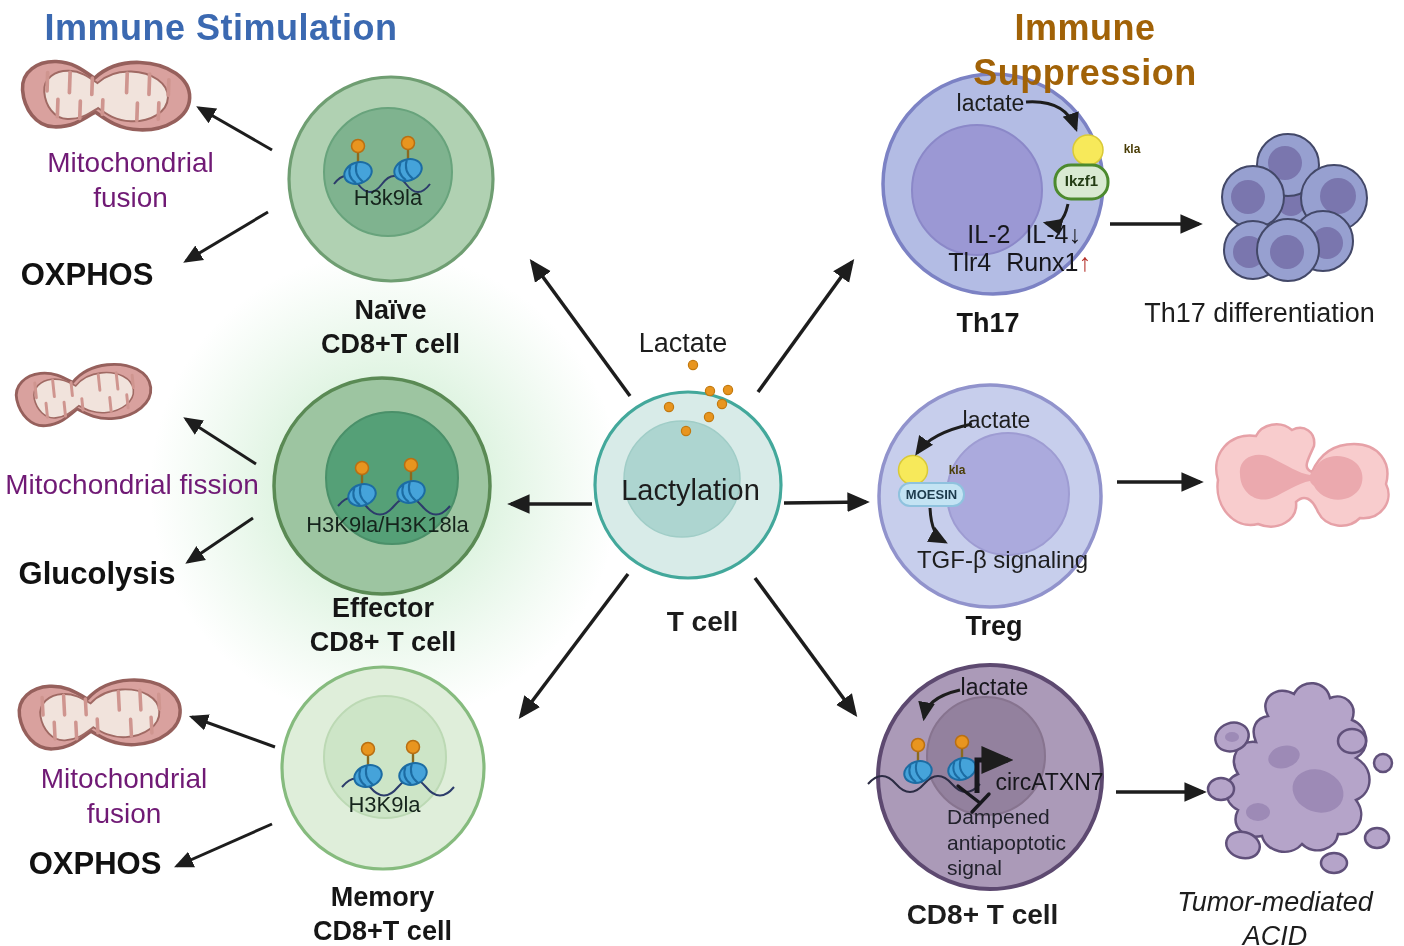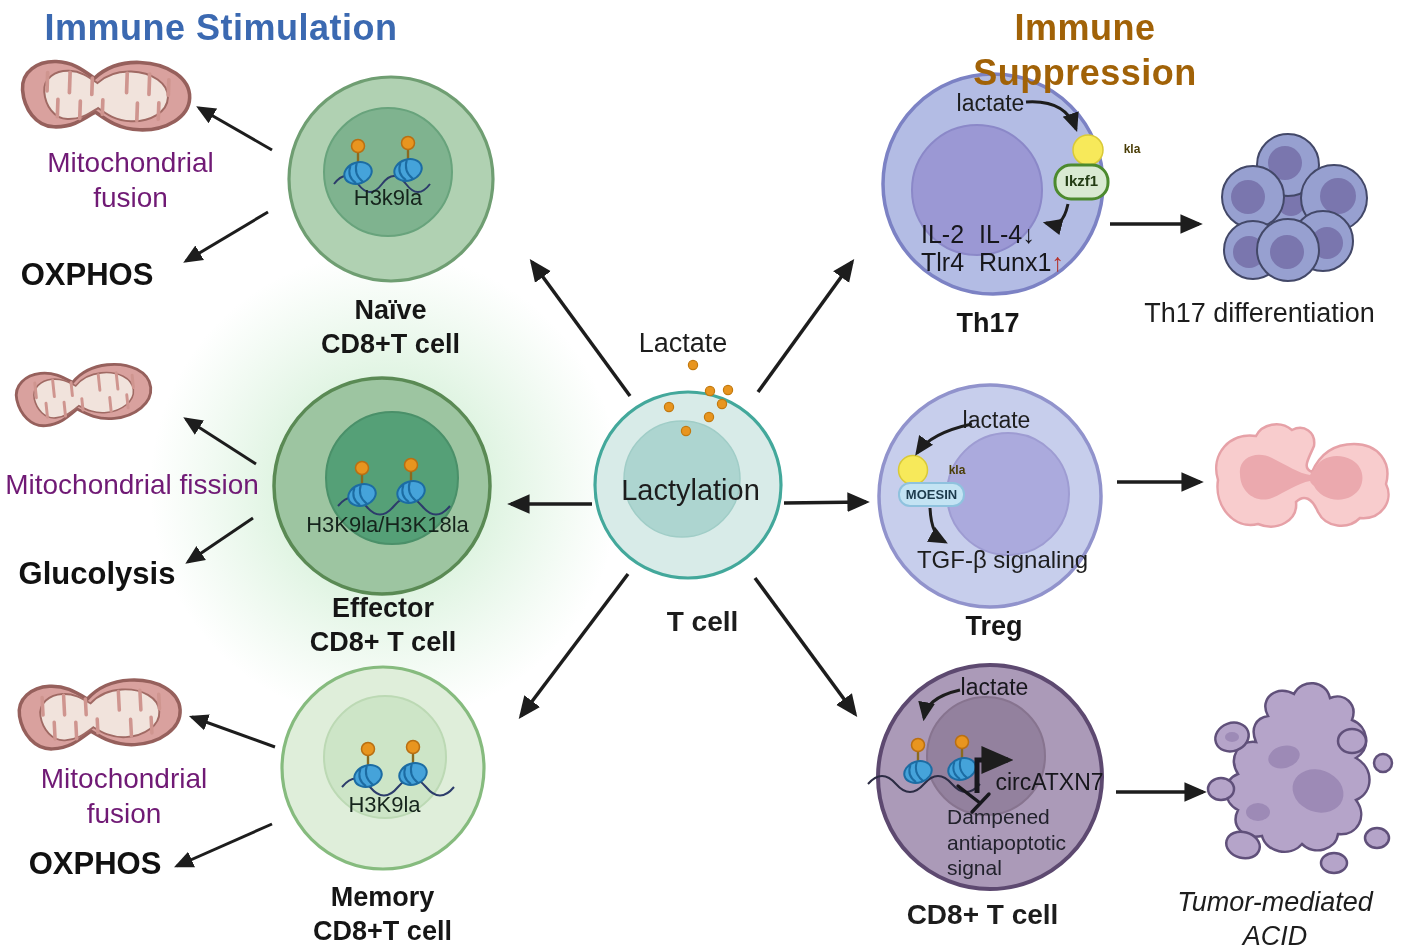--- a/index.html
+++ b/index.html
@@ -12,21 +12,21 @@
   .b{font-weight:bold;}
   .i{font-style:italic;}
   .hdr{font-size:36px;font-weight:bold;letter-spacing:0.5px;}
   .hdr.stim{color:#3b69b1;}
   .hdr.supp{color:#a16207;}
   .proc{font-size:28px;color:#701a75;}
   .emph{font-size:31px;font-weight:bold;color:#111;}
   .cellname{font-size:27px;font-weight:bold;color:#161616;}
   .histone{font-size:22px;color:#15241c;}
   .small-tag{font-size:12px;font-weight:bold;color:#4a3d06;padding-left:44px;}
-  .genes{font-size:25px;color:#17171c;text-align:left;white-space:nowrap;}
+  .genes{font-size:25px;color:#17171c;text-align:right;white-space:nowrap;}
   .genes .gap{margin-left:15px;}
   .red{color:#b6322b;}
   .dk{color:#17171c;}
 </style>
 </head>
 <body>
 
 <div class="canvas">
 
   <svg class="art" width="1404" height="946" viewBox="0 0 1404 946">

